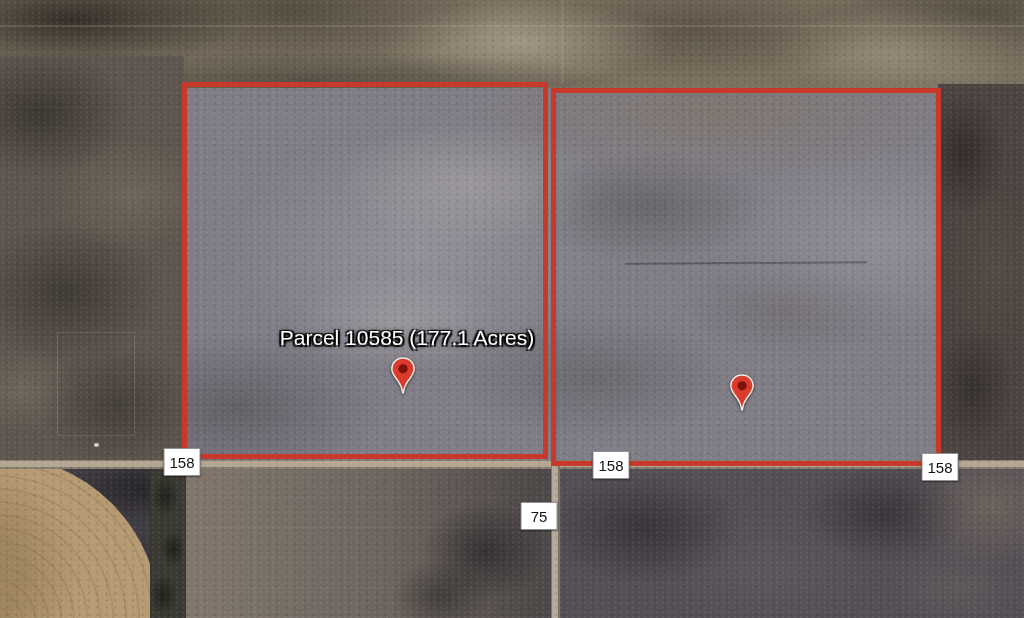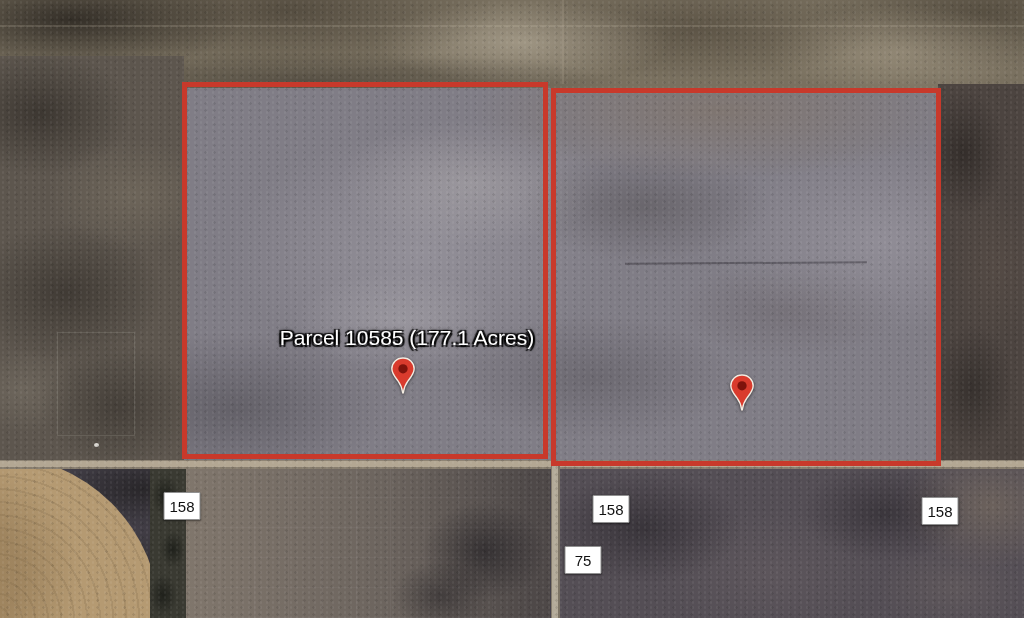--- a/index.html
+++ b/index.html
@@ -163,26 +163,25 @@
     transform:translate(-50%,-50%);
     min-width:37px;height:28px;box-sizing:border-box;
     background:var(--shield-bg);
     border:1px solid var(--shield-border);
     border-radius:1px;
     box-shadow:0 1px 2px rgba(0,0,0,.45);
     color:var(--shield-text);
     font-size:15px;
     display:flex;align-items:center;justify-content:center;
     padding:0 4px;
-    margin-top:44px;
   }
   .shield-a{left:182px;top:462px;}
   .shield-b{left:611px;top:465px;}
   .shield-c{left:940px;top:467px;}
-  .shield-d{left:583px;top:516px;}
+  .shield-d{left:539px;top:516px;}
 </style>
 </head>
 <body>
 
 <div class="map-canvas">
 
   <div class="abs terrain-mid"></div>
   <div class="abs terrain-top"></div>
   <div class="abs terrain-left"></div>
   <div class="abs terrain-right"></div>

